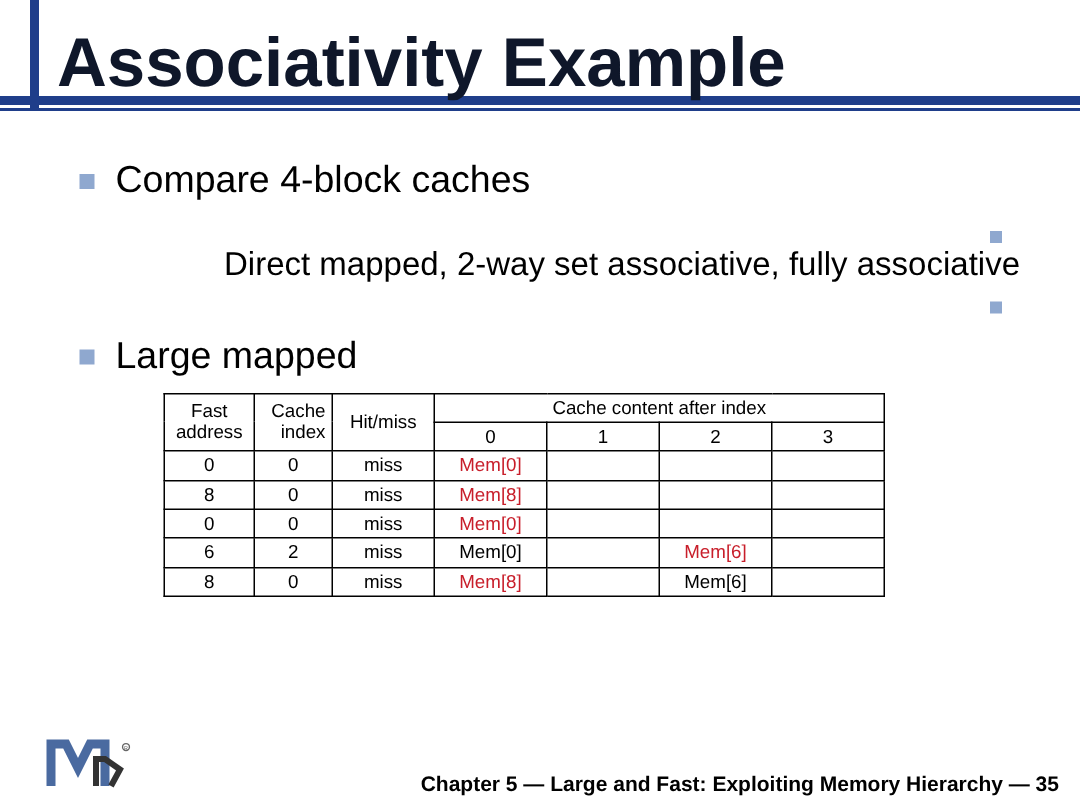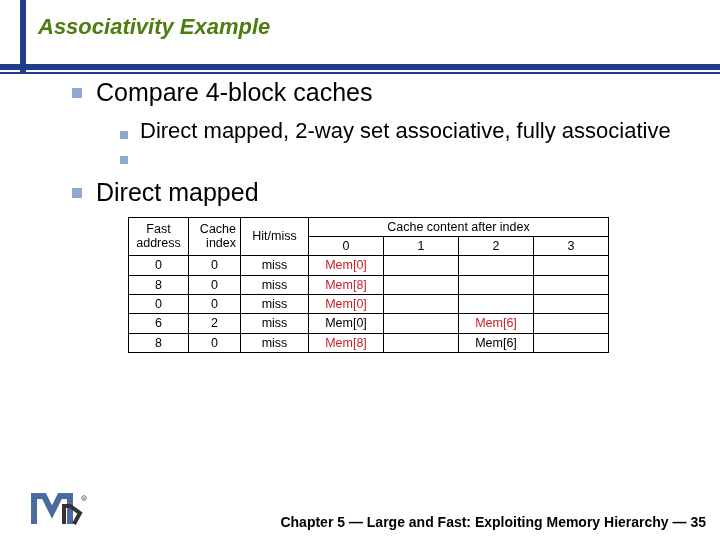--- a/index.html
+++ b/index.html
@@ -11,24 +11,23 @@
     font-family: Arial, Helvetica, sans-serif;
     background: #fff;
     position: relative;
     overflow: hidden;
   }
   .title-block {
     position: relative;
     padding: 14px 0 6px 38px;
   }
   .title-text {
-    font-size: 22px;
+    font-size: 46px;
     font-weight: bold;
-    color: #4d7c0f;
-    font-style: italic;
+    color: #0f172a;
   }
   .accent-v {
     position: absolute;
     left: 20px;
     top: 0;
     width: 6px;
     height: 72px;
     background: #1f3e8a;
   }
   .accent-h-top {
@@ -42,21 +41,21 @@
   .accent-h-mid {
     position: absolute;
     left: 0;
     top: 72px;
     width: 720px;
     height: 2px;
     background: #1f3e8a;
   }
   .content {
     position: relative;
-    padding: 32px 40px 0 72px;
+    padding: 32px 40px 0 53px;
   }
   .bullet-lvl1 {
     display: flex;
     align-items: flex-start;
     margin-bottom: 10px;
   }
   .bullet-lvl1 .sq {
     width: 10px;
     height: 10px;
     background: #8fa8cf;
@@ -66,22 +65,23 @@
   }
   .bullet-lvl1 .txt {
     font-size: 25px;
     color: #000;
   }
   .sub-block {
     margin: 6px 0 14px 48px;
   }
   .bullet-lvl2 {
     display: flex;
-    align-items: center;
+    align-items: flex-end;
     margin-bottom: 2px;
+    flex-direction: column;
   }
   .bullet-lvl2 .sq {
     width: 8px;
     height: 8px;
     background: #8fa8cf;
     margin-top: 9px;
     margin-right: 12px;
     flex: none;
   }
   .bullet-lvl2 .txt {
@@ -150,21 +150,21 @@
     <div class="bullet-lvl2">
       <div class="sq"></div>
       <div class="txt">Direct mapped, 2-way set associative, fully associative</div>
     </div>
     <div class="bullet-lvl2">
       <div class="sq"></div>
     </div>
   </div>
   <div class="bullet-lvl1">
     <div class="sq"></div>
-    <div class="txt">Direct mapped</div>
+    <div class="txt">Large mapped</div>
   </div>
 
   <div class="table-wrap">
     <table>
       <tbody>
           <tr class="hdr-top">
         <th class="w-block" rowspan="2">Fast address</th>
         <th class="w-index" rowspan="2">Cache index</th>
         <th class="w-hit" rowspan="2">Hit/miss</th>
         <th colspan="4">Cache content after index</th>

